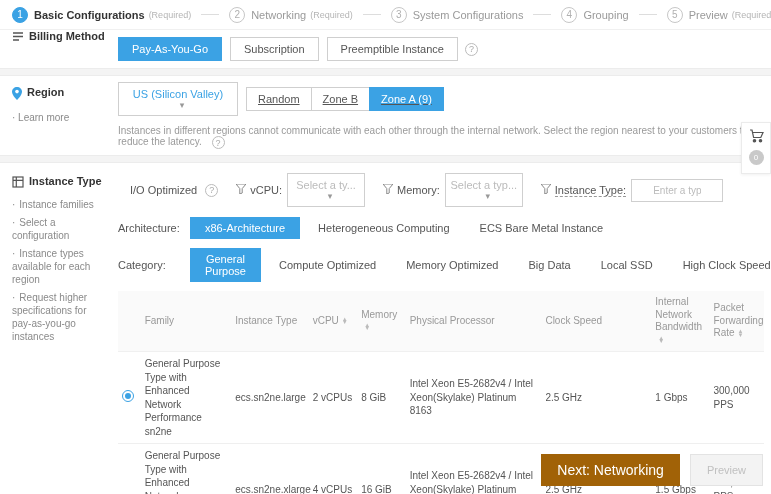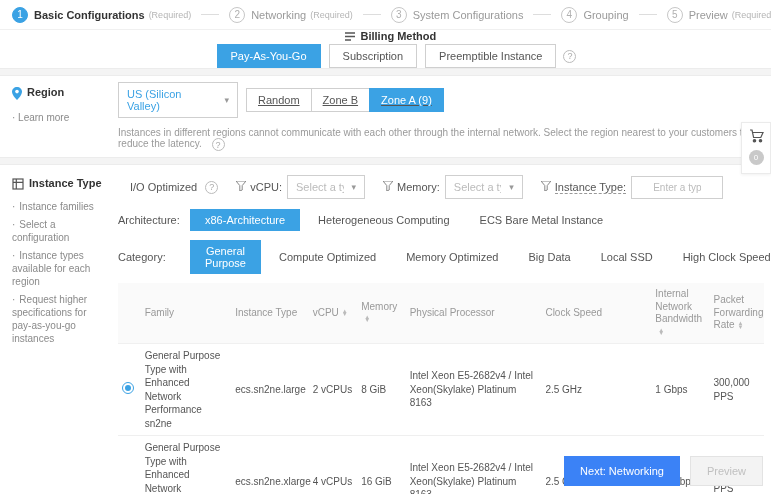--- a/index.html
+++ b/index.html
@@ -32,21 +32,21 @@
   .btn.sel { background:#3BA2E4; border-color:#3BA2E4; color:#fff; }
   .seg { display:inline-flex;text-decoration:underline; }
   .seg .btn { margin-left:-1px; padding:5px 11px; }
   .seg .btn:first-child { margin-left:0; }
 
   .help { display:inline-flex; width:13px; height:13px; border:1px solid #bbb; border-radius:50%;
           color:#aaa; font-size:9px; align-items:center; justify-content:center; vertical-align:middle; margin-left:7px; }
 
   
   .selectbox { display:inline-flex; align-items:center; justify-content:space-between; border:1px solid #cfcfcf;
-               background:#fff; padding:5px 8px; font-size:11px; color:#555; }
+               background:#fff; padding:5px 0; font-size:11px; color:#555;flex-direction:column; }
   .selectbox .chev { color:#999; font-size:9px; margin-left:8px; }
   .region-select { width:120px; color:#3BA2E4; margin-right:8px; }
   .note { color:#9a9a9a; font-size:10px; margin-top:9px; }
   .learn { color:#8a8a8a; font-size:10px; margin-top:10px; }
   .bullet-list { list-style:none; margin-top:8px; }
   .bullet-list li { color:#8a8a8a; font-size:10px; margin-bottom:5px; line-height:1.3; cursor:pointer; }
   .bullet-list li:before { content:"·"; margin-right:4px; color:#8a8a8a; }
 
   
   .filters { display:flex; align-items:center; margin:2px 0 10px 12px; }
@@ -73,21 +73,21 @@
   .itable td { padding:5px 4px; border-bottom:1px solid #efefef; color:#555; line-height:1.35; vertical-align:middle; }
   .itable tr.hdr th { border-bottom:1px solid #f0f0f0; }
   .sort { display:inline-flex; flex-direction:column; vertical-align:middle; margin-left:3px; line-height:0.55; }
   .sort i { font-style:normal; font-size:6px; color:#bbb; }
   .radio { width:12px; height:12px; border-radius:50%; border:1px solid #bbb; display:inline-block; position:relative; cursor:pointer; }
   .radio.on { border-color:#3BA2E4; }
   .radio.on:after { content:""; position:absolute; left:2px; top:2px; width:6px; height:6px; border-radius:50%; background:#3BA2E4; }
 
   
   .footer-btns { position:absolute; right:8px; bottom:8px; display:flex; }
-  .btn-next { background:#3b82f6; color:#fff; border:none; padding:8px 16px; font-size:11px; cursor:pointer; }
+  .btn-next { background:#a16207; color:#fff; border:none; padding:8px 16px; font-size:14px; cursor:pointer; }
   .btn-preview { background:#f3f3f3; color:#c0c0c0; border:1px solid #e3e3e3; padding:8px 16px; font-size:11px; margin-left:10px; }
 
   
   .cart-widget { position:absolute; right:0; top:122px; width:30px; height:52px; background:#fff;
                  border:1px solid #ebebeb; box-shadow:0 1px 3px rgba(0,0,0,.06); display:flex; flex-direction:column;
                  align-items:center; padding-top:6px; }
   .cart-badge { width:15px; height:15px; border-radius:50%; background:#c9c9c9; color:#fff; font-size:8px;
                 display:flex; align-items:center; justify-content:center; margin-top:5px; }
 </style>
 </head>
@@ -116,21 +116,21 @@
     <span class="step-label">Grouping</span>
   </div>
   <div class="connector"></div>
   <div class="step">
     <div class="step-circle">5</div>
     <span class="step-label">Preview</span>
     <span class="step-req">(Required)</span>
   </div>
 </div>
 
-<div class="section" style="height:38px; align-items:center; padding-top:0; padding-bottom:0;flex-direction:column;">
+<div class="section" style="height:38px; padding-top:0; padding-bottom:0;">
   <div class="side" style="padding-top:0;">
     <div class="side-title">
       <span class="ic">
         <svg width="12" height="11" viewBox="0 0 12 11">
             <g stroke="#555" stroke-width="1.4" fill="none">
               <path d="M1 2h10M1 5.5h10M1 9h6"></path>
             </g>
           </svg>
       </span>
       <span>Billing Method</span>

